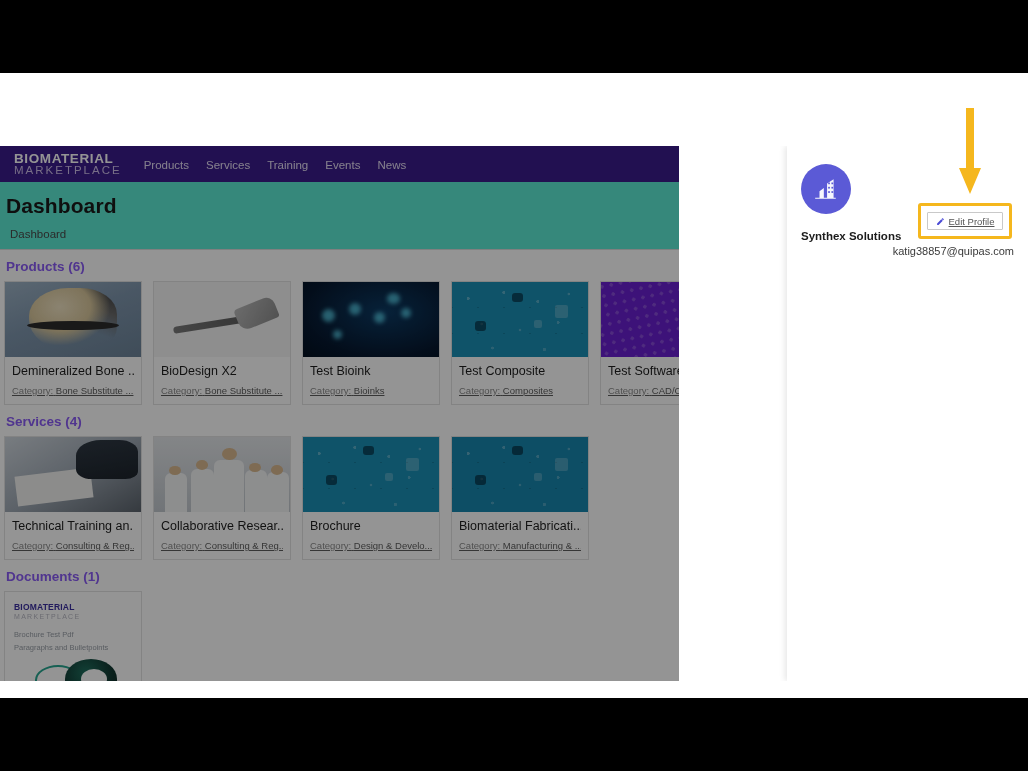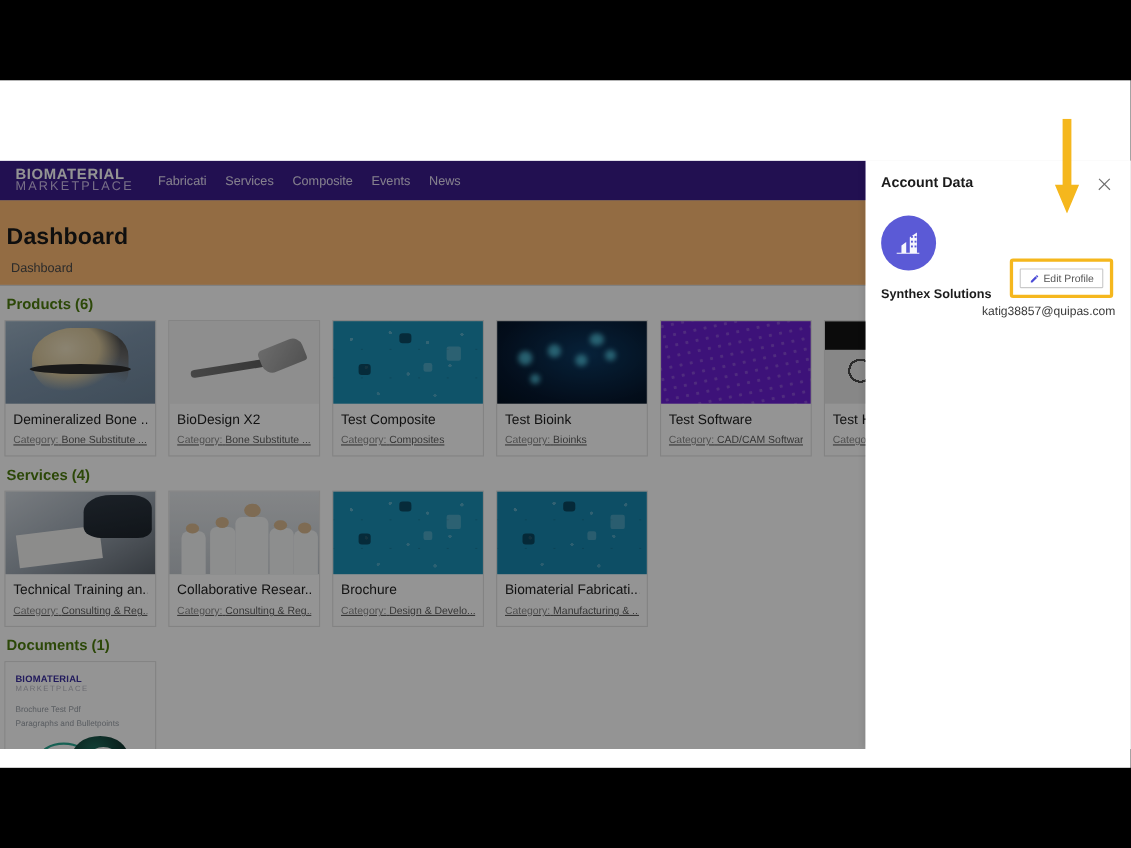--- a/index.html
+++ b/index.html
@@ -21,21 +21,21 @@
   
   .app-viewport {
     position: absolute; left: 0; top: 146px;
     width: 1028px; height: 535px;
     overflow: hidden; background: #ffffff;
   }
 
   
   .app-main {
     position: absolute; left: 0; top: 0;
-    width: 787px; height: 535px;
+    width: 679px; height: 535px;
     background: #ffffff; overflow: hidden;
   }
   .dim-overlay {
     position: absolute; left: 0; top: 0;
     width: 787px; height: 535px;
     background: rgba(0,0,0,0.42);
     pointer-events: none; z-index: 40;
   }
 
   
@@ -54,32 +54,32 @@
     display: block; color: #cdbde8;
     font-size: 11.5px; font-weight: normal; letter-spacing: 2.0px;
   }
   .nav { display: flex; align-items: center; gap: 17px; margin-top: 1px; }
   .nav a {
     color: #e5ddf3; font-size: 11.5px;
     text-decoration: none; white-space: nowrap;
   }
 
   
-  .page-head { background: #fdba74; padding: 22px 0 0 6px; width: 860px; }
+  .page-head { background: #5eead4; padding: 12px 0 0 6px; width: 860px; }
   .page-title { font-size: 21px; font-weight: 600; color: #1a1a1a; letter-spacing: 0.1px; }
   .breadcrumb {
     font-size: 11.5px; color: #4a4a4a;
     padding: 10px 0 9px 4px;
   }
   .rule { height: 1px; background: #dcdcdc; width: 860px; }
 
   
   .section { width: 860px; padding-left: 4px; }
   .section-title {
-    font-size: 13.5px; font-weight: 600; color: #4d7c0f;
+    font-size: 13.5px; font-weight: 600; color: #8b5cf6;
     padding: 9px 0 7px 2px;
   }
   .card-row { display: flex; gap: 11px; }
 
   .card {
     width: 138px; background: #ffffff;
     border: 1px solid #e2e2e2;
     display: flex; flex-direction: column;
     flex: 0 0 auto;
   }
@@ -257,21 +257,21 @@
     border: 3px solid #f5b71d; border-radius: 3px;
     pointer-events: none;
   }
   .edit-btn {
     position: relative;
     width: 76px; height: 18px;
     border: 1px solid #c9c9c9; background: #ffffff;
     display: flex; align-items: center; justify-content: center; gap: 4px;
     cursor: pointer; border-radius: 1px;
   }
-  .edit-label { font-size: 9.5px; color: #555; white-space: nowrap; }
+  .edit-label { font-size: 9.5px; color: #555; white-space: nowrap; text-decoration: underline; }
   .pencil-icon { width: 9px; height: 9px; display:block; }
 
   
   .arrow {
     position: absolute; left: 957px; top: 108px;
     width: 26px; height: 86px; z-index: 90;
   }
 </style>
 </head>
 <body>
@@ -283,23 +283,23 @@
   <div class="app-viewport">
 
     <div class="app-main">
 
       <div class="site-header">
         <div class="brand">
           <span class="brand-l1">BIOMATERIAL</span>
           <span class="brand-l2">MARKETPLACE</span>
         </div>
         <div class="nav">
-          <a href="#">Fabricati</a>
+          <a href="#">Products</a>
           <a href="#">Services</a>
-          <a href="#">Composite</a>
+          <a href="#">Training</a>
           <a href="#">Events</a>
           <a href="#">News</a>
         </div>
       </div>
 
       <div class="page-head">
         <div class="page-title">Dashboard</div>
         <div class="breadcrumb">Dashboard</div>
       </div>
       <div class="rule"></div>
@@ -314,50 +314,50 @@
               <div class="card-title">Demineralized Bone ...</div>
               <div class="card-cat"><span class="lbl">Category:</span> <span>Bone Substitute ...</span></div>
             </div>
           </div>
 
           <div class="card">
             <div class="card-img img-implant"></div>
             <div class="card-body">
               <div class="card-title">BioDesign X2</div>
               <div class="card-cat"><span class="lbl">Category:</span> <span>Bone Substitute ...</span></div>
+            </div>
+          </div>
+
+          <div class="card">
+            <div class="card-img img-bioink">
+              <div class="glow" style="left:14%;top:36%;width:13px;height:13px;"></div>
+              <div class="glow" style="left:34%;top:28%;width:12px;height:12px;"></div>
+              <div class="glow" style="left:52%;top:40%;width:11px;height:11px;"></div>
+              <div class="glow" style="left:72%;top:34%;width:10px;height:10px;"></div>
+              <div class="glow" style="left:22%;top:64%;width:9px;height:9px;"></div>
+              <div class="glow" style="left:62%;top:14%;width:13px;height:11px;border-radius:50% 50% 45% 45%;"></div>
+            </div>
+            <div class="card-body">
+              <div class="card-title">Test Bioink</div>
+              <div class="card-cat"><span class="lbl">Category:</span> <span>Bioinks</span></div>
             </div>
           </div>
 
           <div class="card">
             <div class="card-img img-hex-teal">
               <div class="hexpat">
                 <div class="dark" style="left:44%;top:14%;width:11px;height:9px;"></div>
                 <div class="dark" style="left:17%;top:52%;width:11px;height:10px;"></div>
                 <div class="sq" style="left:60%;top:50%;width:8px;height:8px;"></div>
                 <div class="sq" style="left:76%;top:30%;width:13px;height:13px;"></div>
               </div>
             </div>
             <div class="card-body">
               <div class="card-title">Test Composite</div>
               <div class="card-cat"><span class="lbl">Category:</span> <span>Composites</span></div>
-            </div>
-          </div>
-
-          <div class="card">
-            <div class="card-img img-bioink">
-              <div class="glow" style="left:14%;top:36%;width:13px;height:13px;"></div>
-              <div class="glow" style="left:34%;top:28%;width:12px;height:12px;"></div>
-              <div class="glow" style="left:52%;top:40%;width:11px;height:11px;"></div>
-              <div class="glow" style="left:72%;top:34%;width:10px;height:10px;"></div>
-              <div class="glow" style="left:22%;top:64%;width:9px;height:9px;"></div>
-              <div class="glow" style="left:62%;top:14%;width:13px;height:11px;border-radius:50% 50% 45% 45%;"></div>
-            </div>
-            <div class="card-body">
-              <div class="card-title">Test Bioink</div>
-              <div class="card-cat"><span class="lbl">Category:</span> <span>Bioinks</span></div>
             </div>
           </div>
 
           <div class="card">
             <div class="card-img img-software"></div>
             <div class="card-body">
               <div class="card-title">Test Software</div>
               <div class="card-cat"><span class="lbl">Category:</span> <span>CAD/CAM Software</span></div>
             </div>
           </div>
@@ -453,24 +453,20 @@
               </div>
             </div>
           </div>
         </div>
       </div>
 
       <div class="dim-overlay"></div>
     </div>
 
     <div class="account-panel">
-      <div class="panel-head">
-        <div class="panel-title">Account Data</div>
-        <div class="close-btn"></div>
-      </div>
 
       <div class="panel-body">
         <div class="avatar">
           <svg viewBox="0 0 24 24">
             <path d="M3 20h3v-6l4-3v9h3V7l6-4v17h2v1H2v-1h1z" fill="#ffffff" opacity="0.95"></path>
             <rect x="14" y="6" width="1.6" height="1.6" fill="#5b5ad6"></rect>
             <rect x="17" y="6" width="1.6" height="1.6" fill="#5b5ad6"></rect>
             <rect x="14" y="10" width="1.6" height="1.6" fill="#5b5ad6"></rect>
             <rect x="17" y="10" width="1.6" height="1.6" fill="#5b5ad6"></rect>
             <rect x="14" y="14" width="1.6" height="1.6" fill="#5b5ad6"></rect>

